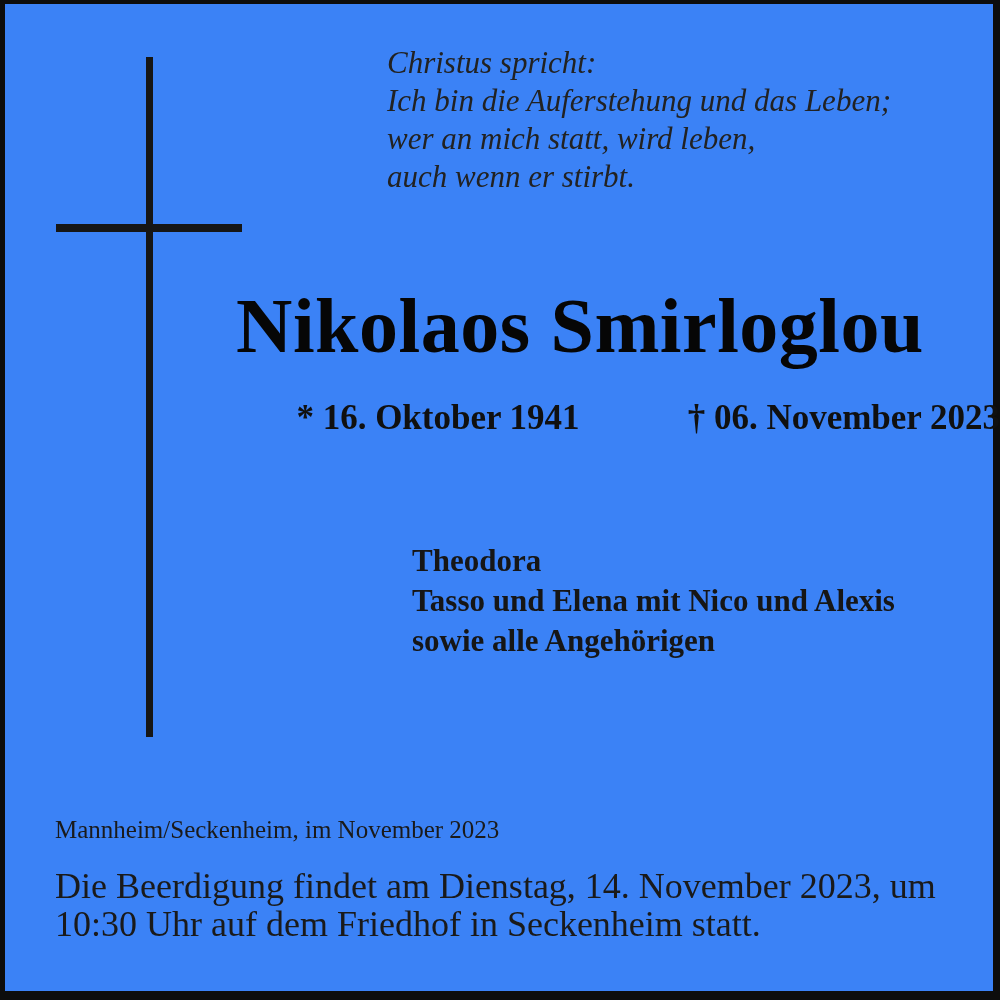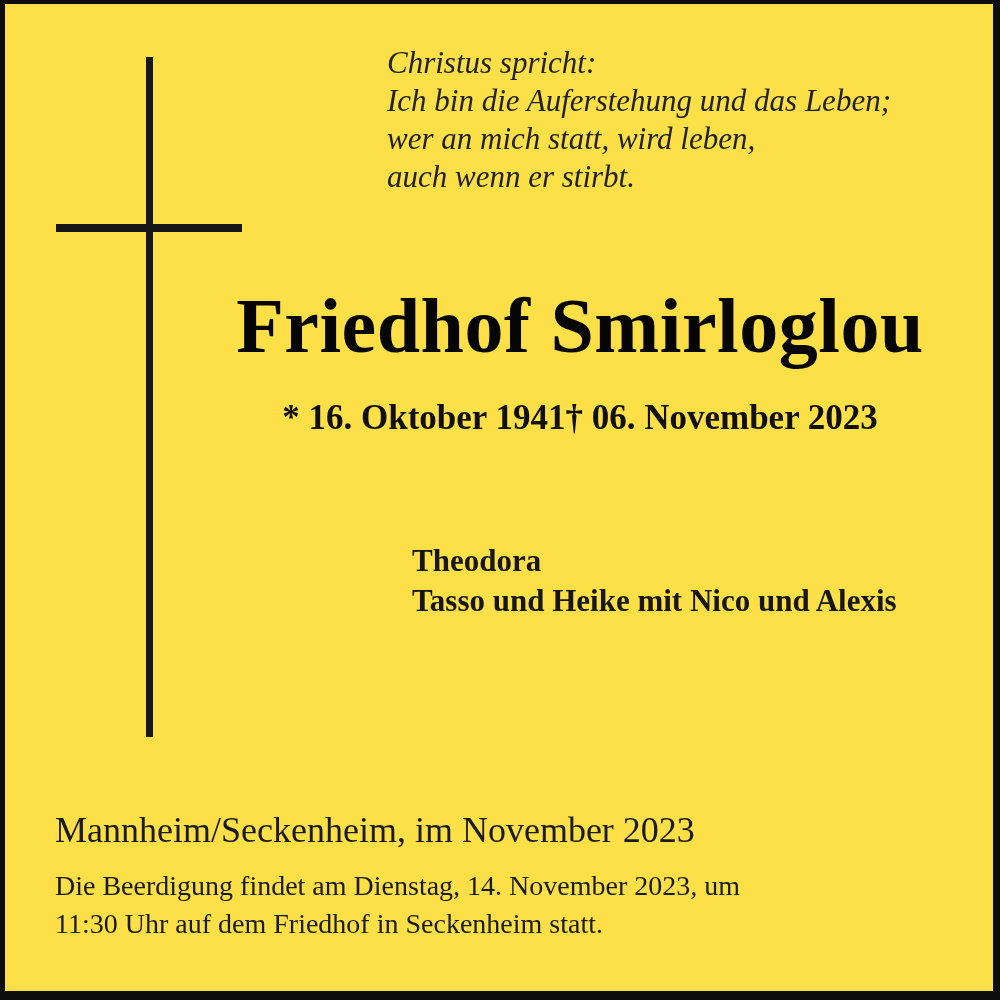--- a/index.html
+++ b/index.html
@@ -4,21 +4,21 @@
 <style>
   html, body {
     margin: 0;
     padding: 0;
     background: #e9e9e9;
   }
   .notice {
     position: relative;
     width: 1000px;
     height: 1000px;
-    background: #fde047;
+    background: #3b82f6;
     color: #1a1a1a;
     font-family: "Liberation Serif", "DejaVu Serif", serif;
     overflow: hidden;
   }
   .frame {
     position: absolute;
     inset: 0;
     box-sizing: border-box;
     border-style: solid;
     border-color: #0d0d0d;
@@ -64,21 +64,22 @@
     letter-spacing: 0.5px;
     color: #060606;
     white-space: nowrap;
   }
   .dates {
     position: absolute;
     left: 160px;
     width: 840px;
     top: 400px;
     display: flex;
-    justify-content: center;
+    justify-content: flex-end;
+    gap: 108px;
     font-size: 35px;
     font-weight: 700;
     line-height: 36px;
     color: #101010;
     white-space: nowrap;
   }
   .family {
     position: absolute;
     left: 390px;
     top: 541px;
@@ -88,30 +89,30 @@
     white-space: nowrap;
   }
   .family .bold {
     font-weight: 700;
     margin-left: 22px;
   }
   .place {
     position: absolute;
     left: 55px;
     top: 812px;
-    font-size: 36px;
+    font-size: 25px;
     line-height: 36px;
     color: #1a1a1a;
     white-space: nowrap;
   }
   .funeral {
     position: absolute;
     left: 55px;
     top: 867px;
-    font-size: 28px;
+    font-size: 36px;
     line-height: 38px;
     color: #1a1a1a;
     white-space: nowrap;
   }
 </style>
 </head>
 <body>
 
 <div class="notice">
 
@@ -122,32 +123,33 @@
     <div class="cross-h"></div>
   </div>
 
   <div class="quote">
     <div>Christus spricht:</div>
     <div>Ich bin die Auferstehung und das Leben;</div>
     <div>wer an mich statt, wird leben,</div>
     <div>auch wenn er stirbt.</div>
   </div>
 
-  <h1 class="name">Friedhof Smirloglou</h1>
+  <h1 class="name">Nikolaos Smirloglou</h1>
 
   <div class="dates">
     <span>* 16. Oktober 1941</span>
     <span>† 06. November 2023</span>
   </div>
 
   <div class="family">
     <div class="bold">Theodora</div>
-    <div class="bold">Tasso und Heike mit Nico und Alexis</div>
+    <div class="bold">Tasso und Elena mit Nico und Alexis</div>
+    <div class="bold">sowie alle Angehörigen</div>
   </div>
 
   <div class="place">Mannheim/Seckenheim, im November 2023</div>
 
   <div class="funeral">
     <div>Die Beerdigung findet am Dienstag, 14. November 2023, um</div>
-    <div>11:30 Uhr auf dem Friedhof in Seckenheim statt.</div>
+    <div>10:30 Uhr auf dem Friedhof in Seckenheim statt.</div>
   </div>
 
 </div>
 
 </body></html>

